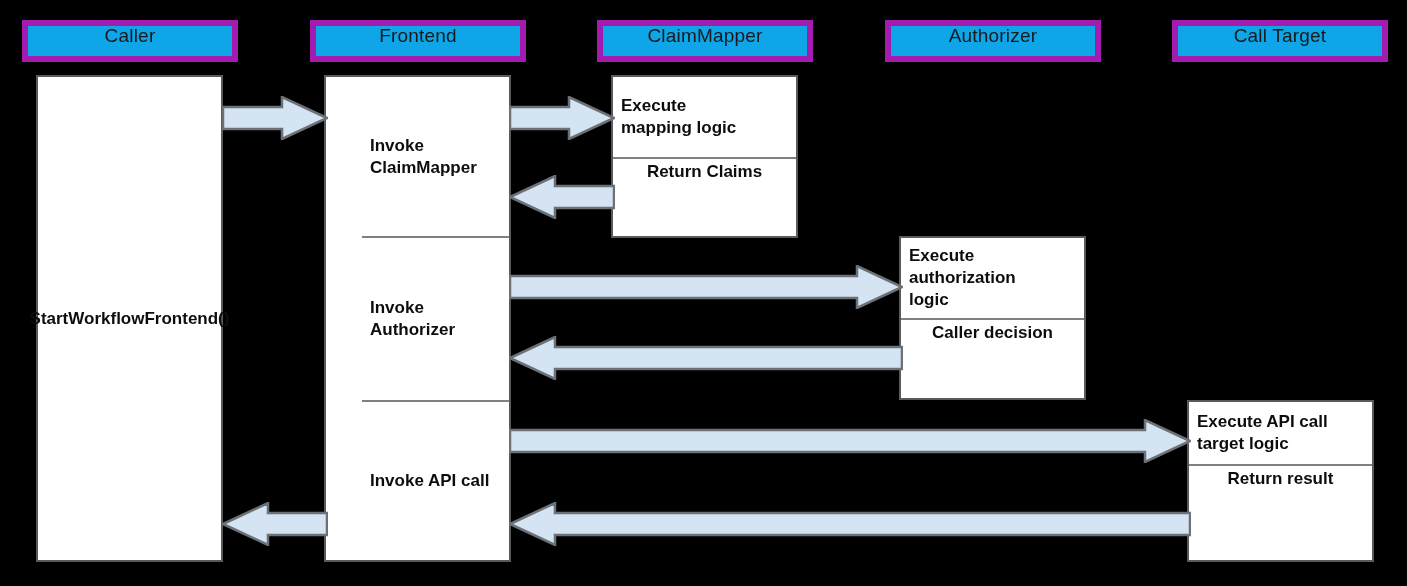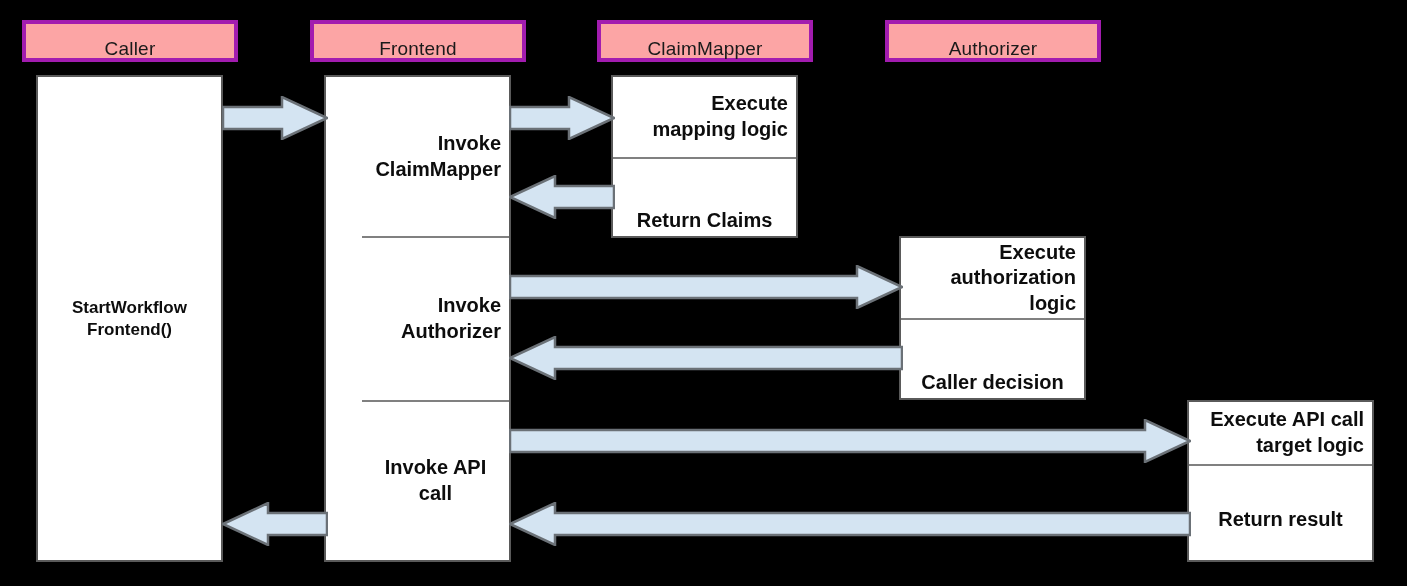--- a/index.html
+++ b/index.html
@@ -16,24 +16,24 @@
     width: 1407px;
     height: 586px;
     background: #000000;
     overflow: hidden;
   }
 
   
   .lifeline-header {
     position: absolute;
     box-sizing: border-box;
-    background: #fca5a5;
-    border: 4px solid #a21caf;
-    display: flex;
-    align-items: flex-end;
+    background: #0ea5e9;
+    border: 6px solid #a21caf;
+    display: flex;
+    align-items: flex-start;
     justify-content: center;
     color: #1a1a1a;
     font-size: 19px;
     font-weight: 400;
     letter-spacing: 0.2px;
     line-height: 1;
   }
 
   
   .actbox {
@@ -57,25 +57,25 @@
     box-sizing: border-box;
     background: #ffffff;
     border: 2px solid #5a5a5a;
     display: flex;
     flex-direction: column;
   }
   .seg {
     box-sizing: border-box;
     flex: none;
     display: flex;
-    align-items: flex-end;
+    align-items: flex-start;
     justify-content: center;
     text-align: center;
     color: #0d0d0d;
-    font-size: 20px;
+    font-size: 17px;
     font-weight: bold;
     line-height: 1.28;
     padding: 2px 8px;
     border-bottom: 2px solid #808080;
   }
   .seg:last-child { border-bottom: none; }
 
   
   .arrow {
     position: absolute;
@@ -96,22 +96,25 @@
   </div>
 
   <div class="lifeline-header" style="left:597px; top:20px; width:216px; height:42px;">
     <span>ClaimMapper</span>
   </div>
 
   <div class="lifeline-header" style="left:885px; top:20px; width:216px; height:42px;">
     <span>Authorizer</span>
   </div>
 
-
-  <div class="actbox" style="left:36px; top:75px; width:187px; height:487px; flex-direction:column;">
+  <div class="lifeline-header" style="left:1172px; top:20px; width:216px; height:42px;">
+    <span>Call Target</span>
+  </div>
+
+  <div class="actbox" style="left:36px; top:75px; width:187px; height:487px; flex-direction:row;">
     <span>StartWorkflow</span>
     <span>Frontend()</span>
   </div>
 
   <div class="seg-group" style="left:324px; top:75px; width:187px; height:487px;padding-left:36px;">
     <div class="seg" style="height:161px; flex-direction:column;">
       <span>Invoke</span>
       <span>ClaimMapper</span>
     </div>
     <div class="seg" style="height:164px; flex-direction:column;">

